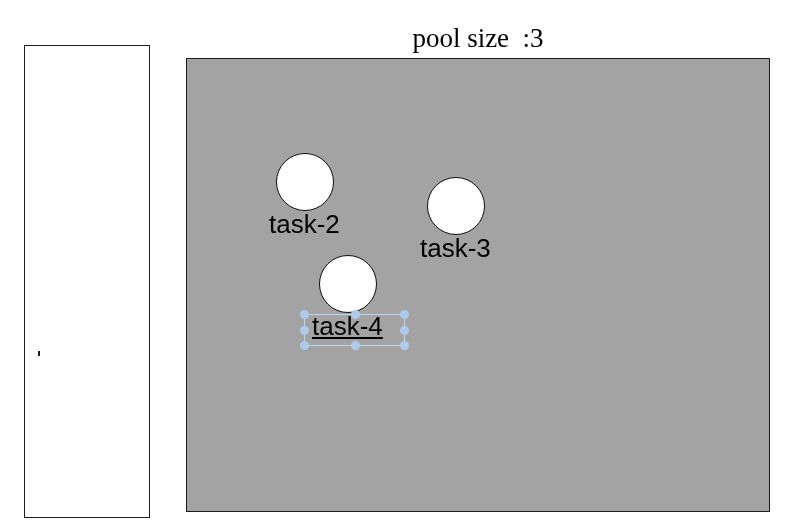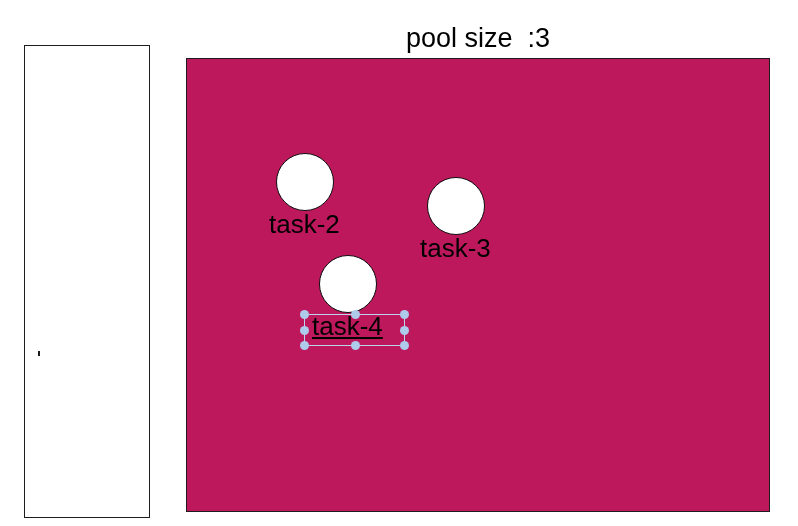--- a/index.html
+++ b/index.html
@@ -40,30 +40,31 @@
   #pool-title {
     position: absolute;
     left: 186px;
     top: 22px;
     width: 584px;
     text-align: center;
     font-size: 27px;
     line-height: 32px;
     color: #000000;
     white-space: pre;
+    font-family: Liberation Serif, serif;
   }
 
   
   #pool-canvas {
     position: absolute;
     left: 186px;
     top: 58px;
     width: 584px;
     height: 454px;
-    background: #be185d;
+    background: #a3a3a3;
     border: 1.6px solid #1d1d1d;
     box-sizing: border-box;
   }
 
   
   .task-node {
     position: absolute;
   }
   .task-circle {
     position: absolute;

